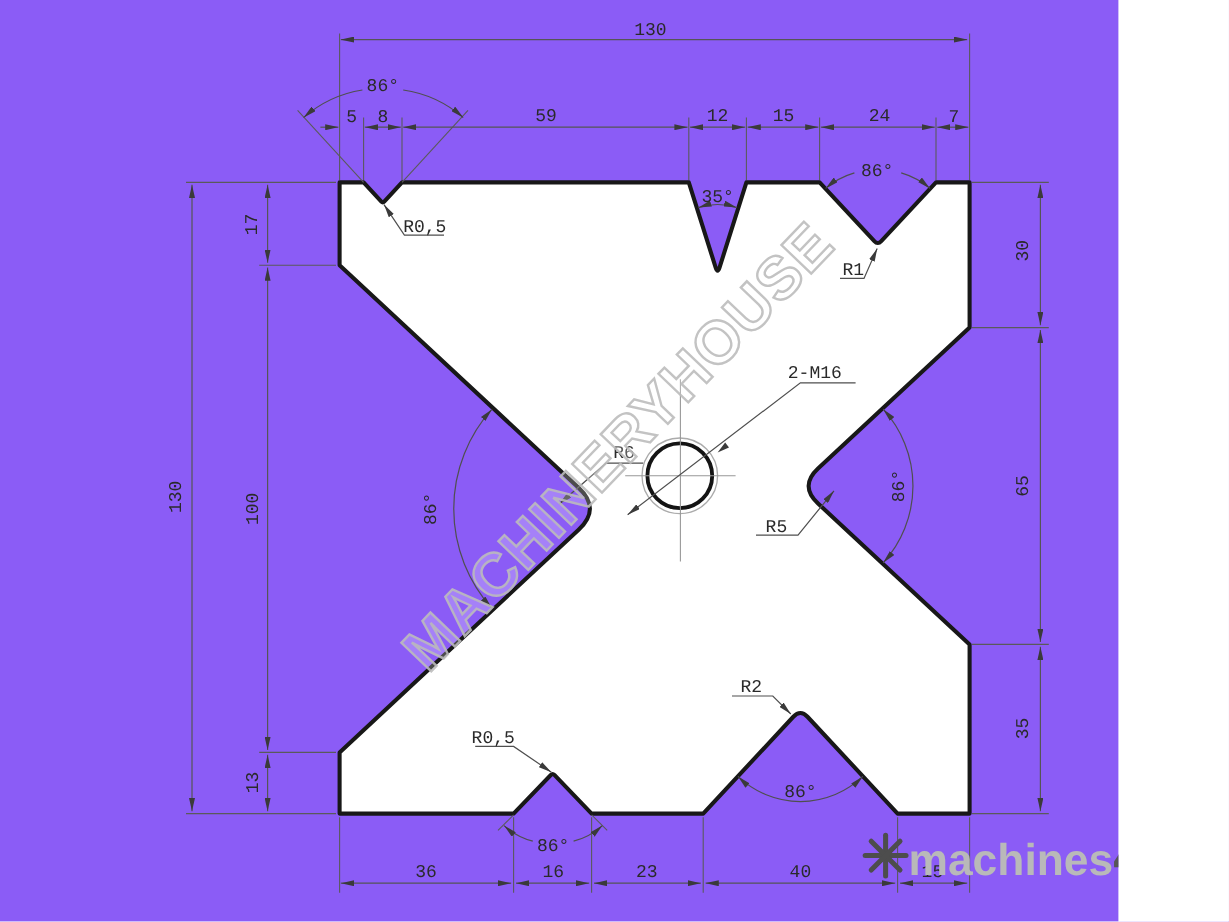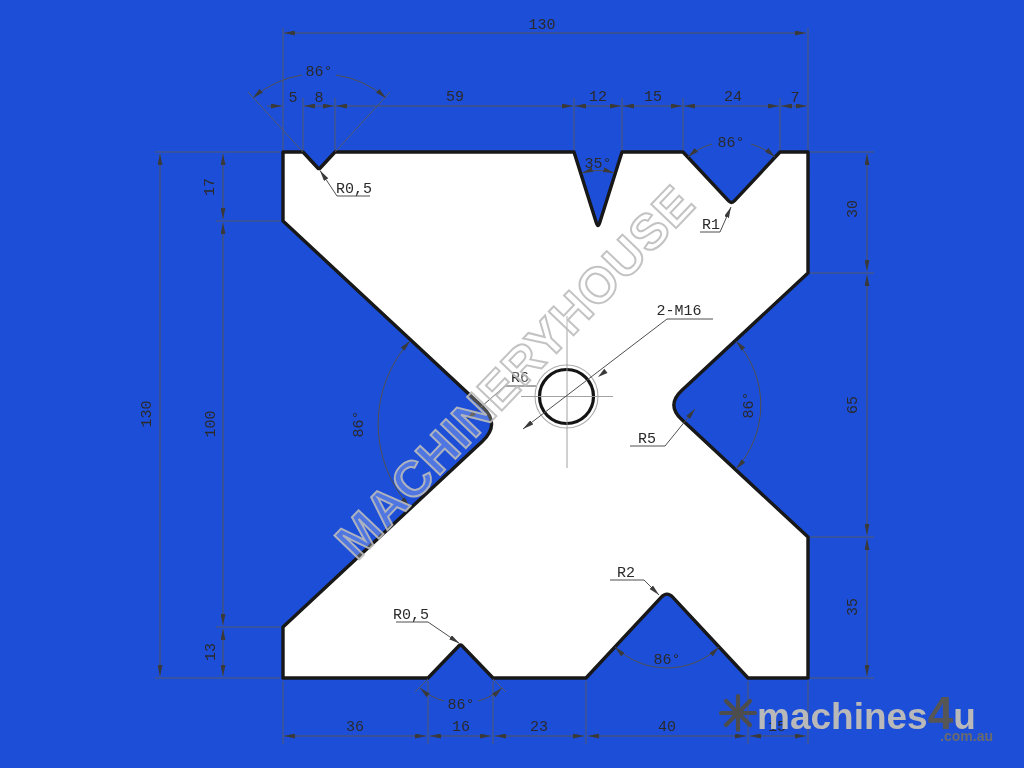--- a/index.html
+++ b/index.html
@@ -1,16 +1,16 @@
 <!DOCTYPE html>
 <html><head>
 <meta charset="utf-8">
 <style>
   html,body{margin:0;padding:0;background:#ffffff;}
-  #stage{position:relative;width:1024px;height:768px;background:#1d4ed8;overflow:hidden;}
+  #stage{position:relative;width:932px;height:768px;background:#8b5cf6;overflow:hidden;}
   svg{position:absolute;left:0;top:0;}
   .outline{fill:#ffffff;stroke:#181818;stroke-width:3.4;stroke-linejoin:round;stroke-linecap:round;}
   .dim{stroke:#555555;stroke-width:1;fill:none;}
   .ext{stroke:#5a5a5a;stroke-width:0.9;fill:none;}
   .arc{stroke:#4f4f4f;stroke-width:1;fill:none;}
   .leader{stroke:#4f4f4f;stroke-width:1;fill:none;}
   .center{stroke:#979797;stroke-width:0.9;fill:none;}
   .thread{stroke:#ababab;stroke-width:1.1;fill:none;}
   .hole{stroke:#141414;stroke-width:3.2;fill:none;}
   .dimtext{font-family:"Liberation Mono","DejaVu Sans Mono",monospace;font-size:15px;fill:#2a2a2a;}

